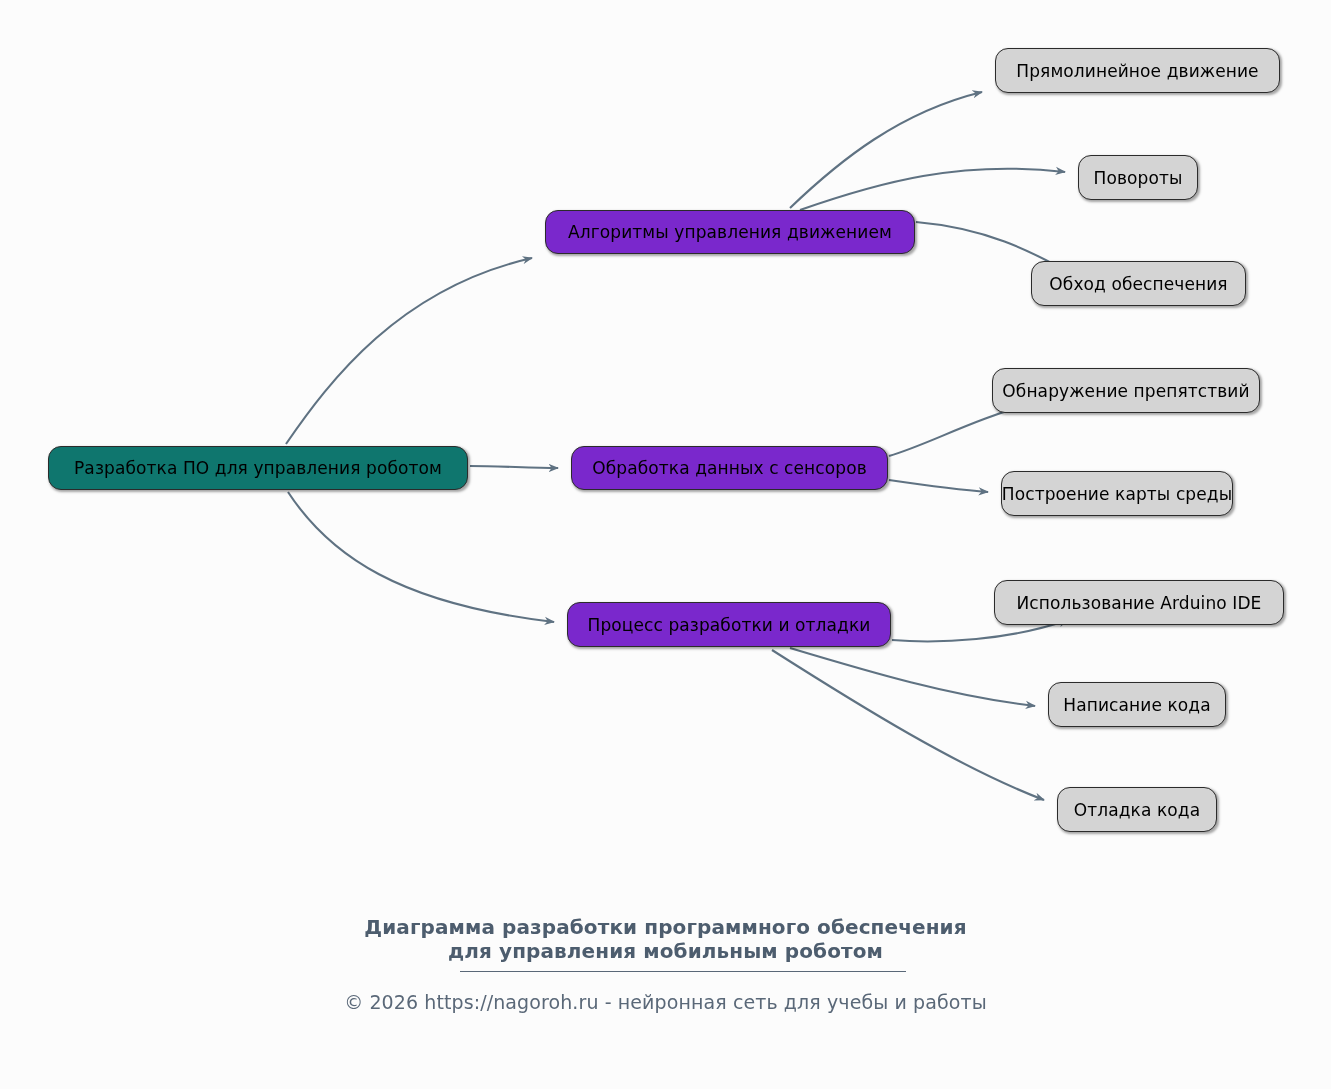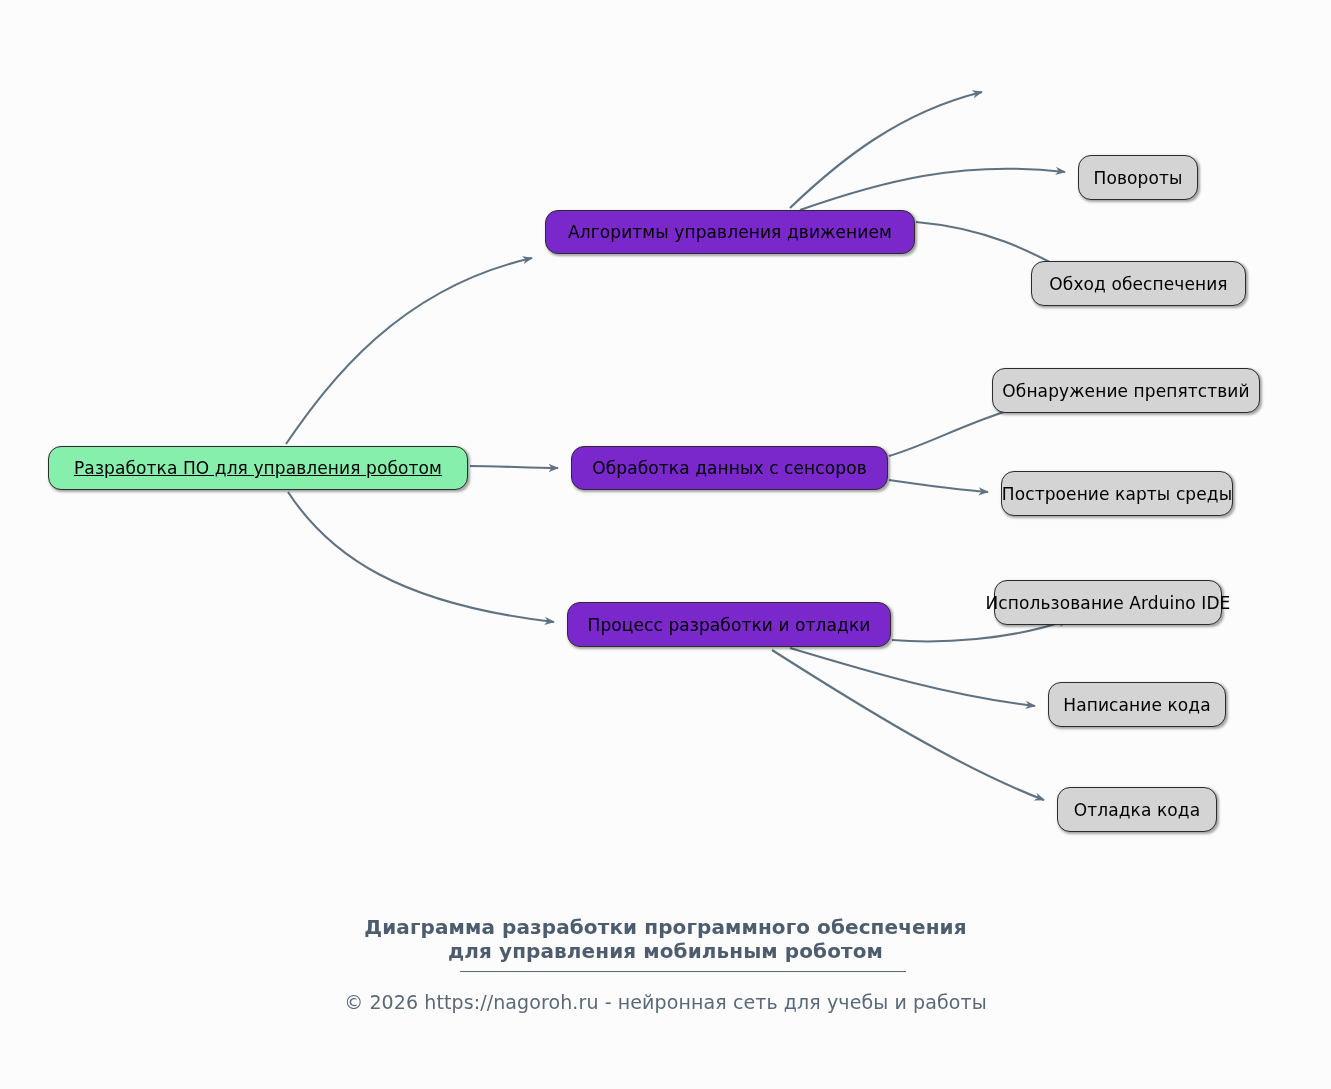--- a/index.html
+++ b/index.html
@@ -40,22 +40,21 @@
     border-radius: 13px;
     border: 1.5px solid #2b2b2b;
     box-shadow: 1.5px 1.5px 2.5px rgba(0,0,0,0.35);
     white-space: nowrap;
     font-size: 17px;
     color: #000000;
     letter-spacing: 0.1px;
     padding: 0 14px;
   }
   .node.root {
-    background: #86efac;
-    text-decoration: underline;
+    background: #0f766e;
   }
   .node.branch {
     background: #7A28CC;
   }
   .node.leaf {
     background: #d4d4d4;
   }
   .footer-title {
     position: absolute;
     left: 0;
@@ -125,41 +124,44 @@
     </g>
   </svg>
 
   <div class="node root" style="left:48px; top:446px; width:420px; height:44px;">
     <span>Разработка ПО для управления роботом</span>
   </div>
 
   <div class="node branch" style="left:545px; top:210px; width:370px; height:44px;">
     <span>Алгоритмы управления движением</span>
   </div>
+  <div class="node leaf" style="left:995px; top:48px; width:285px; height:45px;">
+    <span>Прямолинейное движение</span>
+  </div>
   <div class="node leaf" style="left:1078px; top:155px; width:120px; height:45px;">
     <span>Повороты</span>
   </div>
   <div class="node leaf" style="left:1031px; top:261px; width:215px; height:45px;">
     <span>Обход обеспечения</span>
   </div>
 
   <div class="node branch" style="left:571px; top:446px; width:317px; height:44px;">
     <span>Обработка данных с сенсоров</span>
   </div>
   <div class="node leaf" style="left:992px; top:368px; width:268px; height:45px;">
     <span>Обнаружение препятствий</span>
   </div>
   <div class="node leaf" style="left:1001px; top:471px; width:232px; height:45px;">
     <span>Построение карты среды</span>
   </div>
 
   <div class="node branch" style="left:567px; top:602px; width:324px; height:45px;">
     <span>Процесс разработки и отладки</span>
   </div>
-  <div class="node leaf" style="left:994px; top:580px; width:228px; height:45px;">
+  <div class="node leaf" style="left:994px; top:580px; width:290px; height:45px;">
     <span>Использование Arduino IDE</span>
   </div>
   <div class="node leaf" style="left:1048px; top:682px; width:178px; height:45px;">
     <span>Написание кода</span>
   </div>
   <div class="node leaf" style="left:1057px; top:787px; width:160px; height:45px;">
     <span>Отладка кода</span>
   </div>
 
   <div class="footer-title">

